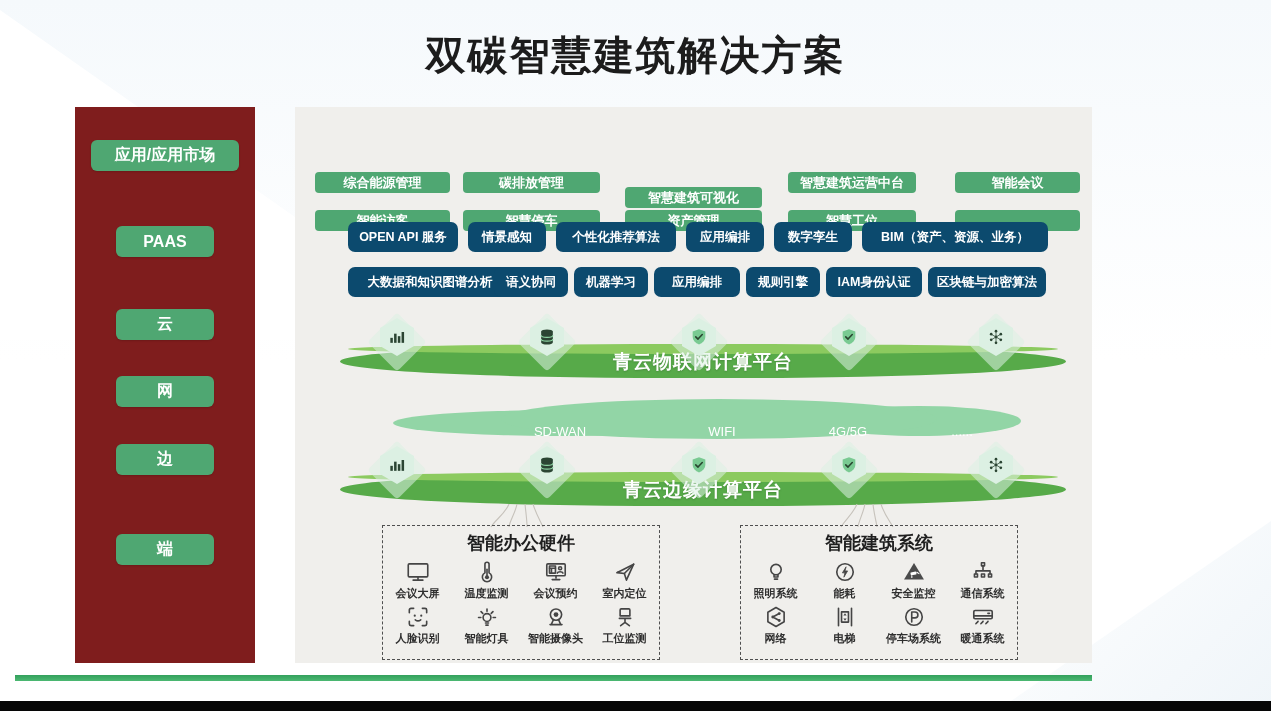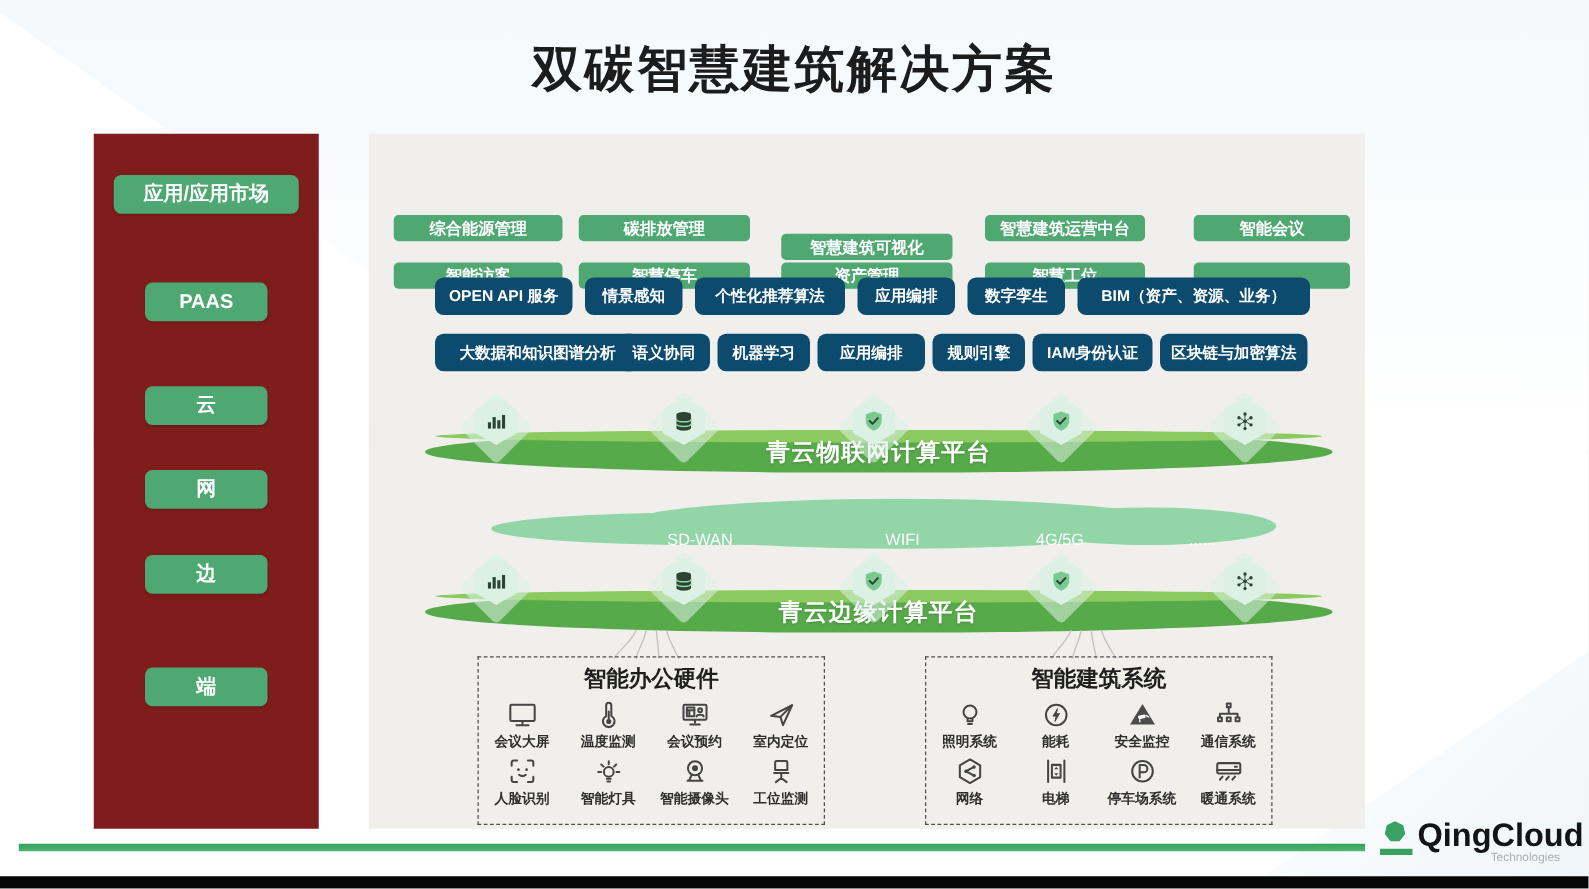--- a/index.html
+++ b/index.html
@@ -476,22 +476,14 @@
           <svg viewBox="0 0 24 24">
               <use href="#sym-chair"></use>
             </svg>
           <div class="dev-label">工位监测</div>
         </div>
       </div>
     </div>
   </div>
 
   <div class="footer-line"></div>
-  <div class="logo">
-    <svg class="pebble" width="20" height="22" viewBox="0 0 20 22">
-      <path d="M10 1l6.6 3.2 1.6 7-4.6 5.7H6.4L1.8 11.2l1.6-7z" fill="#39a162"></path>
-    </svg>
-    <div class="pebble-bar"></div>
-    <div class="brand">QingCloud</div>
-    <div class="brand-sub">Technologies</div>
-  </div>
   <div class="bottom-bar"></div>
 </div>
 
 </body></html>

